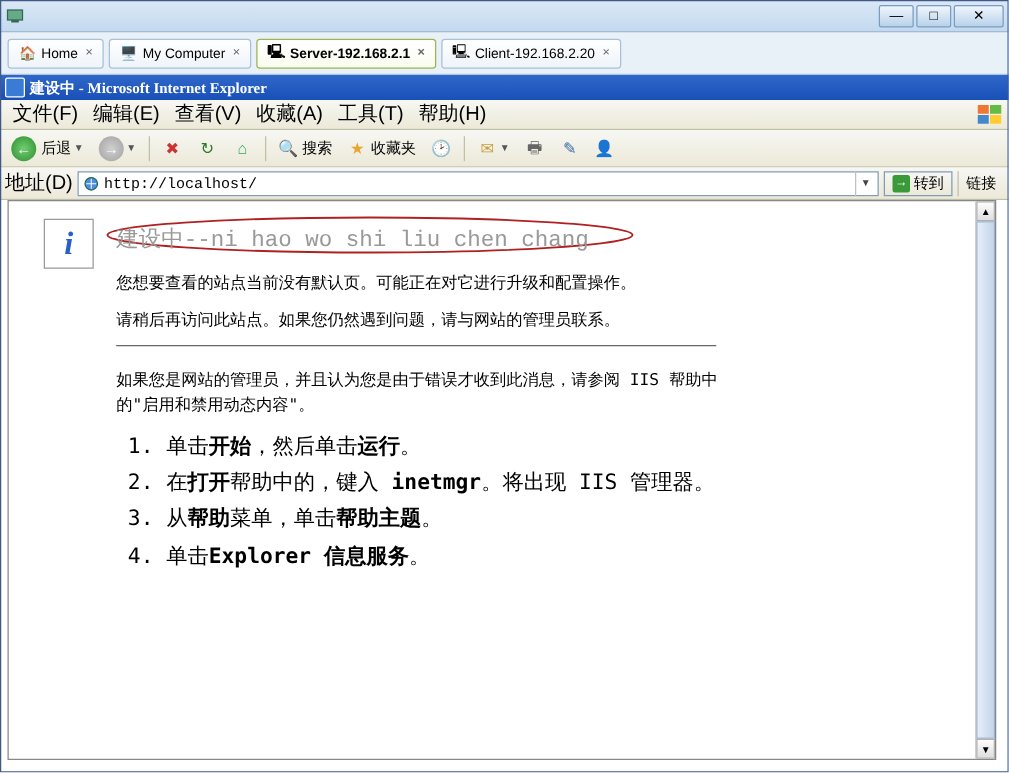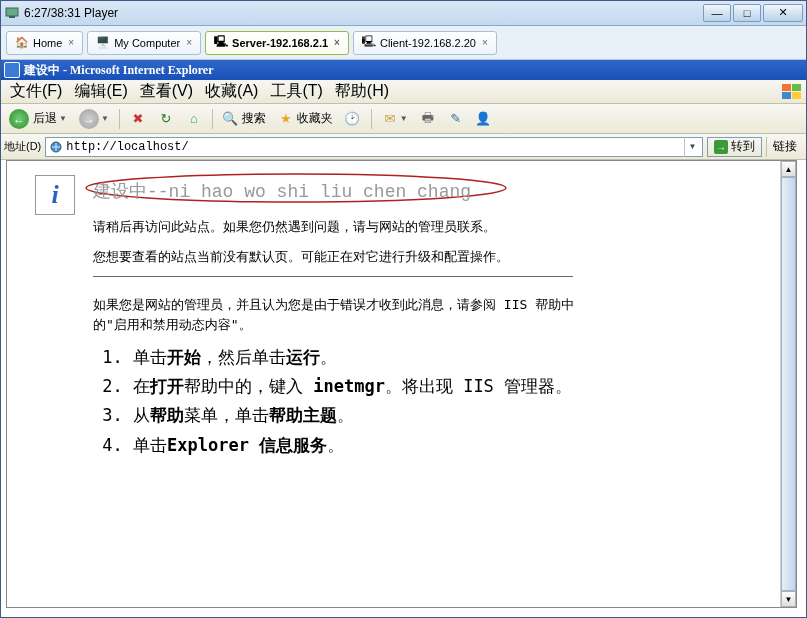--- a/index.html
+++ b/index.html
@@ -37,21 +37,21 @@
 .tbtn { height: 22px; min-width: 22px; padding: 0 4px; display:flex; align-items:center; justify-content:center; border: 1px solid transparent; border-radius: 3px; cursor:pointer; font-size:12px; }
 .tbtn .arrow { font-size: 8px; margin-left: 2px; color:#555; }
 .sep { width: 1px; height: 20px; background: #c0c0a8; margin: 0 3px; }
 .circle-icon { width: 20px; height: 20px; border-radius: 50%; display:inline-flex; align-items:center; justify-content:center; color:#fff; font-size: 12px; font-weight:bold; }
 .back-c { background: radial-gradient(#6fcf6f,#2e8b2e); }
 .fwd-c { background: radial-gradient(#d0d0d0,#a0a0a0); }
 .small-icon { width:16px;height:16px;display:inline-flex;align-items:center;justify-content:center;font-size:13px; }
 
 
 .addrbar { height: 26px; background: linear-gradient(#f7f7f3,#ece9d8); border-bottom: 1px solid #c0c0a8; display:flex; align-items:center; padding: 0 4px; gap: 4px; }
-.addrbar .lbl { font-size: 11px; white-space:nowrap;text-align:right; }
+.addrbar .lbl { font-size: 16px; white-space:nowrap;text-align:right; }
 .addr-field { flex:1; height: 20px; border: 1px solid #7f9db9; background:#fff; display:flex; align-items:center; padding: 0 2px; }
 .addr-field .pageicon { width:16px;height:16px; margin-right:2px; display:inline-flex;align-items:center;justify-content:center;}
 .addr-field input { flex:1; border:none; outline:none; font-family:"Courier New",monospace; font-size:12px; }
 .addr-dd { width:16px; height:20px; display:flex;align-items:center;justify-content:center; border-left:1px solid #c0c0c0; cursor:pointer; font-size:8px; color:#444;}
 .go-btn { height: 20px; padding: 0 6px; border:1px solid #7f9db9; background:linear-gradient(#f7f7f3,#ece9d8); display:flex;align-items:center;gap:3px;cursor:pointer;font-size:12px;}
 .go-arrow { width:14px;height:14px;background:#3a9a3a;color:#fff;display:inline-flex;align-items:center;justify-content:center;font-size:10px;border-radius:2px;}
 .links-btn { height:20px; padding:0 6px; font-size:12px; cursor:pointer; border-left:1px solid #c0c0a8; display:flex;align-items:center;}
 
 
 .content-wrap { position:absolute; top: 160px; bottom: 10px; left: 6px; right: 10px; background:#fff; border:1px solid #888; display:flex; }
@@ -80,21 +80,20 @@
 </head>
 <body>
 
 <div class="player-titlebar">
   <span class="icon">
     <svg width="16" height="16">
         <rect x="2" y="3" width="12" height="8" fill="#6a8" stroke="#365"></rect>
         <rect x="5" y="11" width="6" height="2" fill="#365"></rect>
       </svg>
   </span>
-  <span class="player-title">6:27/38:31 Player</span>
   <div class="win-controls">
     <div class="win-btn">—</div>
     <div class="win-btn">□</div>
     <div class="win-btn close">✕</div>
   </div>
 </div>
 
 <div class="tab-area">
   <div class="tab">
     <span class="ticon">🏠</span>
@@ -217,22 +216,22 @@
       <span>i</span>
     </div>
     <div class="heading-row">
       <div class="ellipse">
         <svg viewBox="0 0 430 34">
             <ellipse cx="215" cy="17" rx="210" ry="14" fill="none" stroke="#b02020" stroke-width="1.5"></ellipse>
           </svg>
       </div>
       <h1 class="page-heading">建设中--ni hao wo shi liu chen chang</h1>
     </div>
+    <p class="para">您想要查看的站点当前没有默认页。可能正在对它进行升级和配置操作。</p>
     <p class="para">请稍后再访问此站点。如果您仍然遇到问题，请与网站的管理员联系。</p>
-    <p class="para">您想要查看的站点当前没有默认页。可能正在对它进行升级和配置操作。</p>
     <div class="hr"></div>
     <p class="para">如果您是网站的管理员，并且认为您是由于错误才收到此消息，请参阅 IIS 帮助中的"启用和禁用动态内容"。</p>
     <ol class="steps">
       <li><span>单击</span><b>开始</b><span>，然后单击</span><b>运行</b><span>。</span></li>
       <li><span>在</span><b>打开</b><span>帮助中的，键入 </span><b>inetmgr</b><span>。将出现 IIS 管理器。</span></li>
       <li><span>从</span><b>帮助</b><span>菜单，单击</span><b>帮助主题</b><span>。</span></li>
       <li><span>单击</span><b>Explorer 信息服务</b><span>。</span></li>
     </ol>
   </div>
   <div class="scroll-track">

